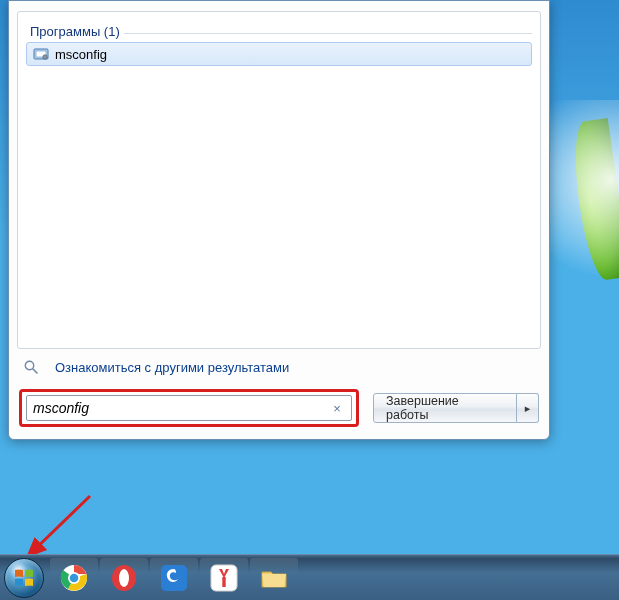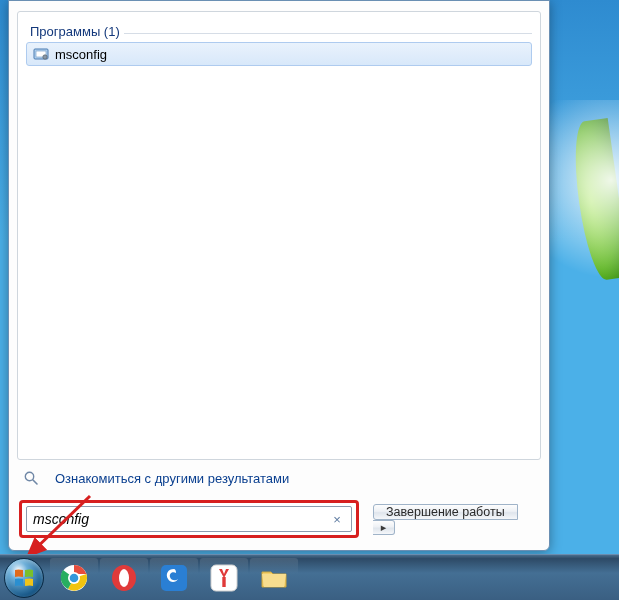--- a/index.html
+++ b/index.html
@@ -21,21 +21,21 @@
     position: absolute;
     right: -40px; top: 100px; width: 120px; height: 200px;
     background: radial-gradient(circle at 60% 40%, rgba(255,255,255,0.9), rgba(255,255,255,0) 70%);
     pointer-events: none;
   }
 
   
   .start-panel {
     position: absolute;
     left: 8px; top: 0px;
-    width: 542px; height: 551px;
+    width: 542px; height: 440px;
     background: #fdfdfd;
     border: 1px solid #6a8fb3;
     border-radius: 0 0 6px 6px;
     box-shadow: 0 2px 12px rgba(0,0,0,0.35);
     display: flex;
     flex-direction: column;
     padding: 10px 0 0 0;
   }
   .results-area {
     flex: 1;
@@ -127,21 +127,20 @@
     display: flex; align-items: center; justify-content: center;
     color: #5d7aa0;
     font-size: 13px;
     cursor: pointer;
     user-select: none;
   }
 
   .shutdown-group {
     display: flex;
     height: 30px;
-    flex-direction: column;
   }
   .shutdown-btn, .shutdown-arrow {
     background: linear-gradient(to bottom, #fdfdfd 0%, #eef1f5 45%, #dfe5ec 55%, #f5f7fa 100%);
     border: 1px solid #9fb3c8;
     display: flex;
     align-items: center;
     justify-content: center;
     font-size: 12.5px;
     color: #2a2a2a;
     cursor: pointer;

